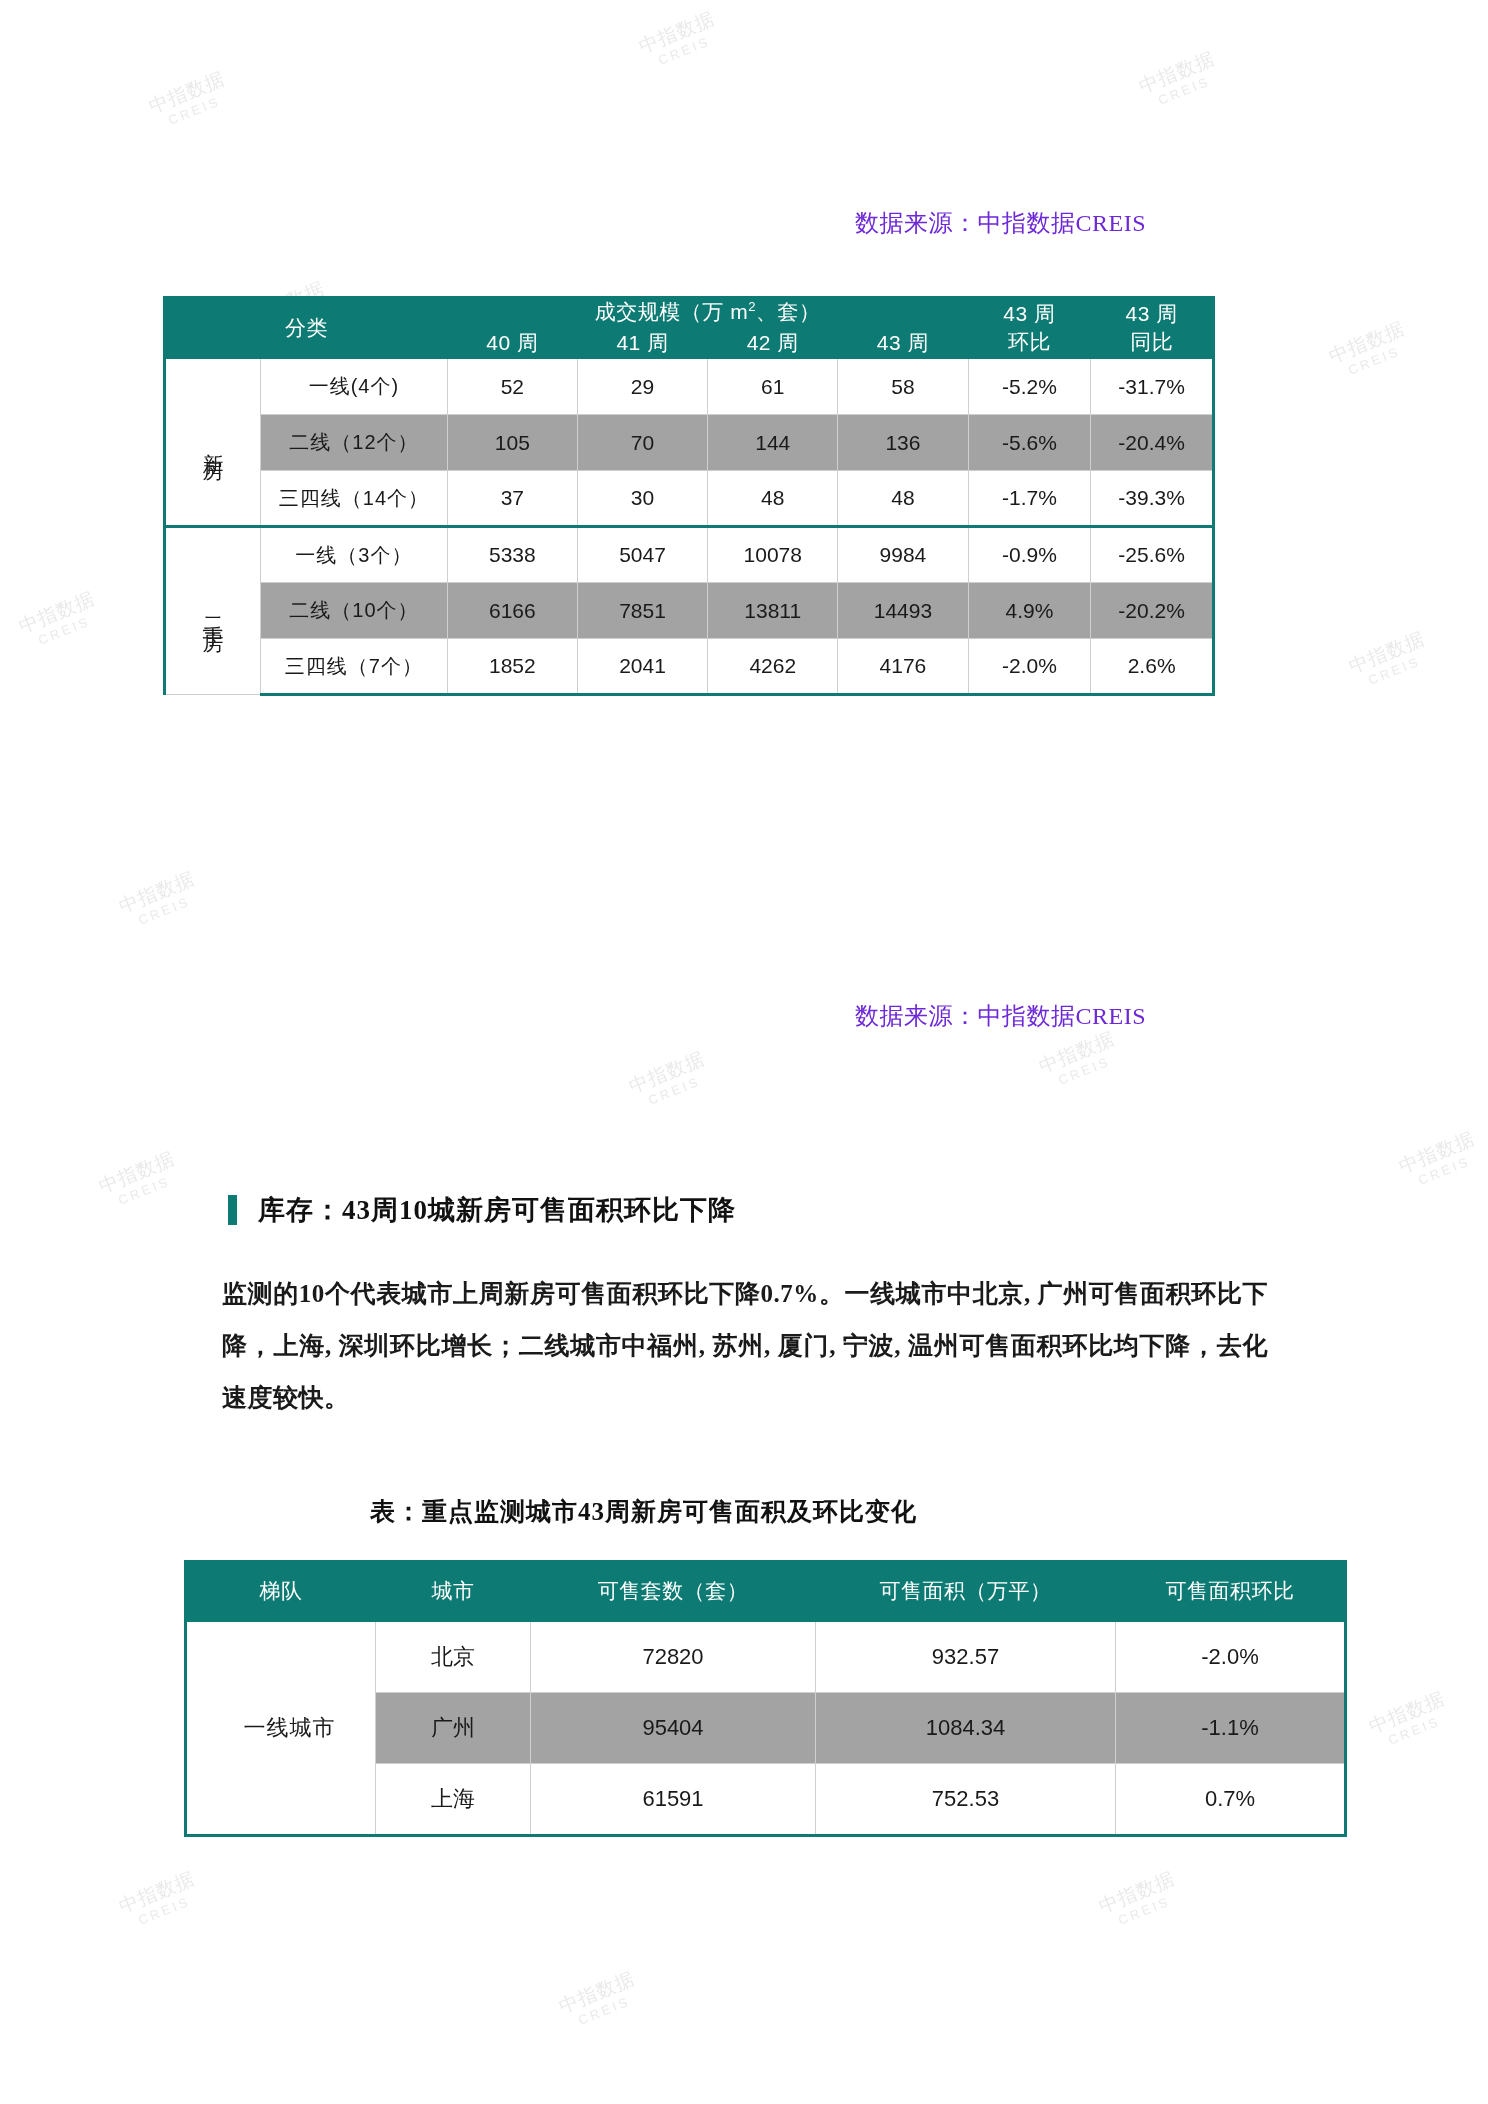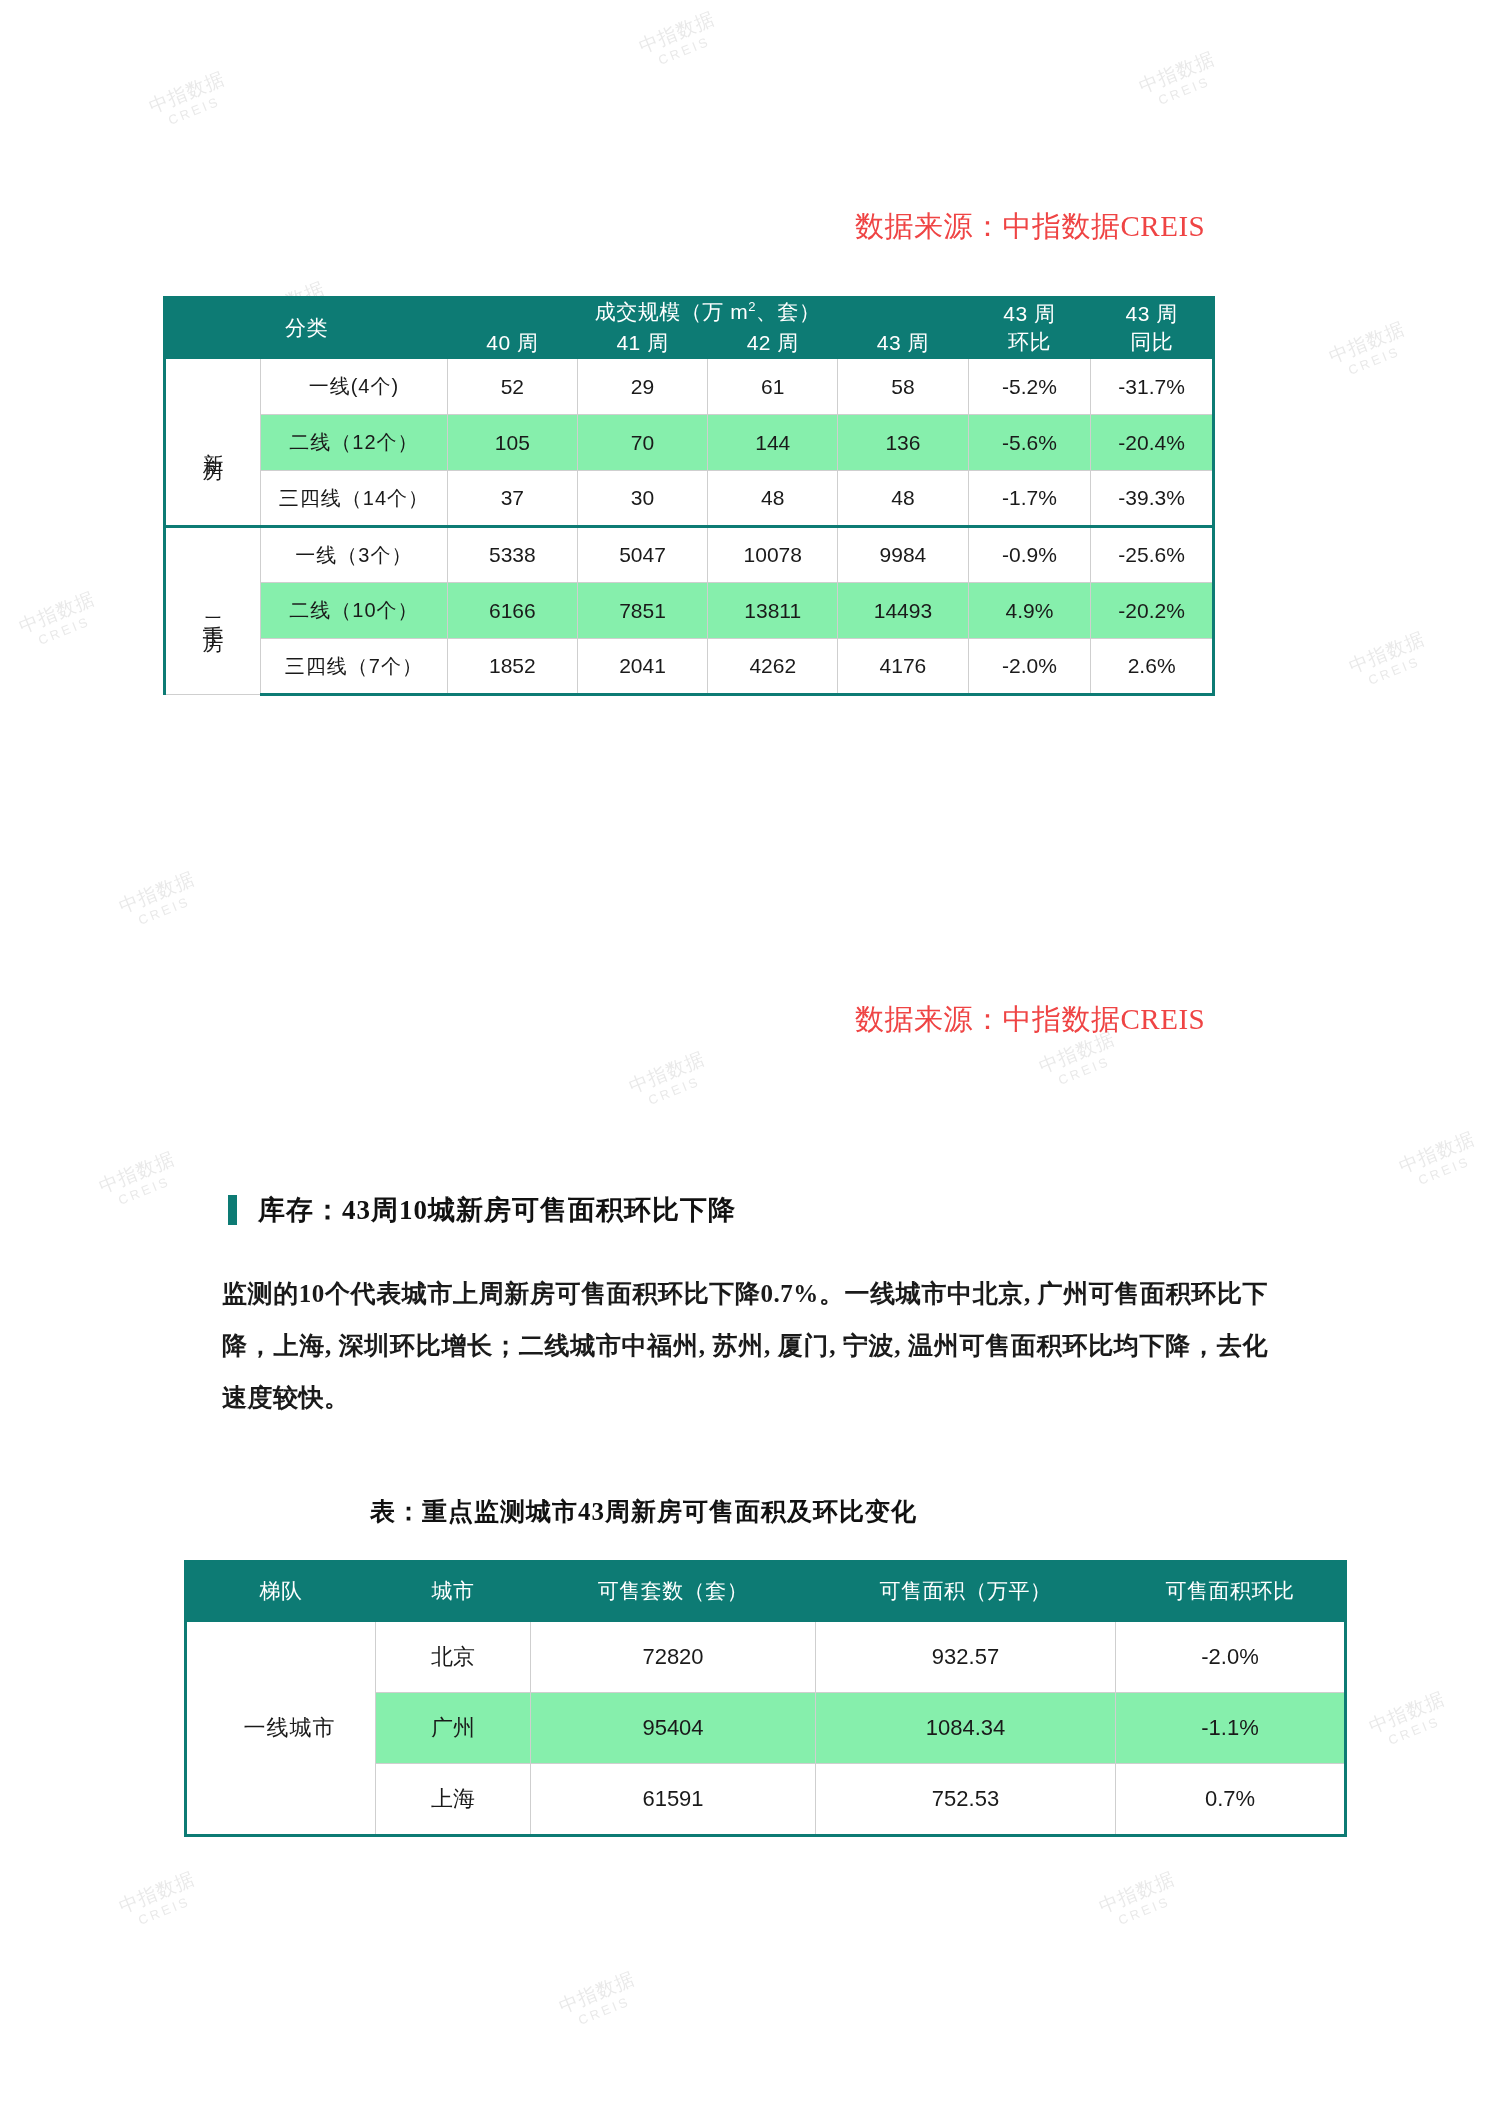--- a/index.html
+++ b/index.html
@@ -34,22 +34,22 @@
     user-select: none;
     text-align: center;
     line-height: 1.25;
   }
   .wm .t1 { font-size: 19px; letter-spacing: 1px; }
   .wm .t2 { font-size: 13px; letter-spacing: 3px; }
 
   
   .source-line {
     position: absolute;
-    font-size: 29px;
-    color: #ef4444;
+    font-size: 24px;
+    color: #6d28d9;
     letter-spacing: .5px;
   }
   .table-caption {
     position: absolute;
     font-size: 25px;
     font-weight: bold;
     color: #111;
     letter-spacing: 1px;
   }
 
@@ -73,21 +73,21 @@
     font-weight: normal;
     border: 1px solid #0d7b74;
     font-size: 21px;
     letter-spacing: .5px;
   }
   .tbl .grp-cell {
     background: #ffffff;
     font-size: 21px;
     letter-spacing: 2px;
   }
-  .tbl .zebra { background: #86efac; }
+  .tbl .zebra { background: #a3a3a3; }
   .tbl .white { background: #ffffff; }
   .neg { color: #18a35a; }
   .pos { color: #d0021b; }
 
   .tbl1 { left: 163px; top: 296px; width: 1052px; }
   .tbl1 .c-cat { width: 90px; }
   .tbl1 .c-sub { width: 175px; }
   .tbl1 .c-wk  { width: 122px; }
   .tbl1 .c-chg { width: 115px; }
 

